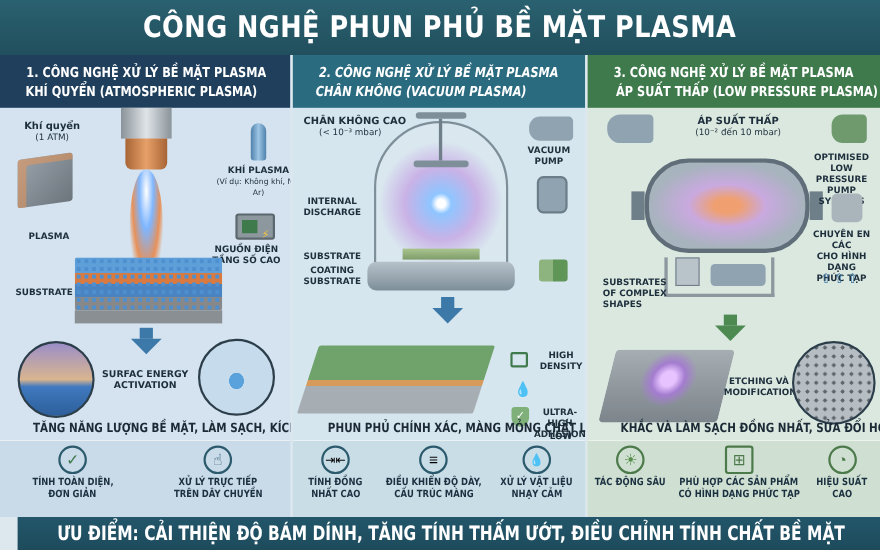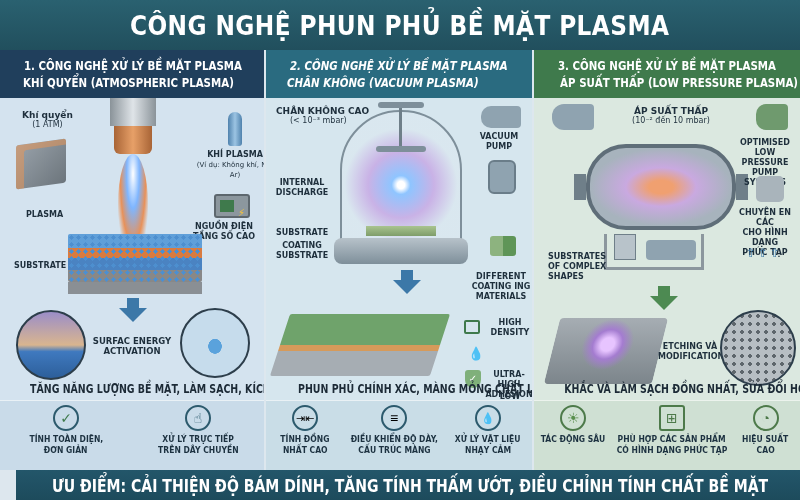--- a/index.html
+++ b/index.html
@@ -126,25 +126,20 @@
       <div>COATING</div>
       <div>SUBSTRATE</div>
     </div>
     <div class="shape" style="left:100px;top:128px;width:70px;height:10px;background:linear-gradient(#a9c48f,#7f9d6a);"></div>
     <div class="shape" style="left:68px;top:140px;width:134px;height:26px;background:linear-gradient(#b7c2ca,#7e8f9a);border-radius:8px;"></div>
 
     <div class="shape" style="left:215px;top:8px;width:40px;height:22px;background:#8fa3b0;border-radius:10px 4px 4px 10px;"></div>
     <div class="lbl" style="left:200px;top:34px;width:66px;">VACUUM PUMP</div>
     <div class="shape" style="left:222px;top:62px;width:28px;height:34px;background:#8fa3b0;border-radius:6px;border:2px solid #6a7d89;"></div>
     <div class="shape" style="left:224px;top:138px;width:26px;height:20px;background:linear-gradient(90deg,#8db37f 50%,#5f9557 50%);border-radius:3px;"></div>
-    <div class="lbl" style="left:202px;top:174px;width:66px;">
-      <div>DIFFERENT</div>
-      <div>COATING ING</div>
-      <div>MATERIALS</div>
-    </div>
 
     <div class="arrow-stem" style="left:135px;top:172px;"></div>
     <div class="arrow-down" style="left:127px;top:182px;"></div>
 
     <div class="shape" style="left:14px;top:216px;width:160px;height:62px;background:linear-gradient(#6fa36b 0 50%,#d69a5a 50% 60%,#a6adb3 60%);transform:skewX(-18deg);border-radius:2px;"></div>
     <div class="shape" style="left:198px;top:222px;width:16px;height:14px;border:2px solid #3f7a4c;border-radius:2px;"></div>
     <div class="lbl" style="left:222px;top:220px;width:44px;">
       <div>HIGH</div>
       <div>DENSITY</div>
     </div>

